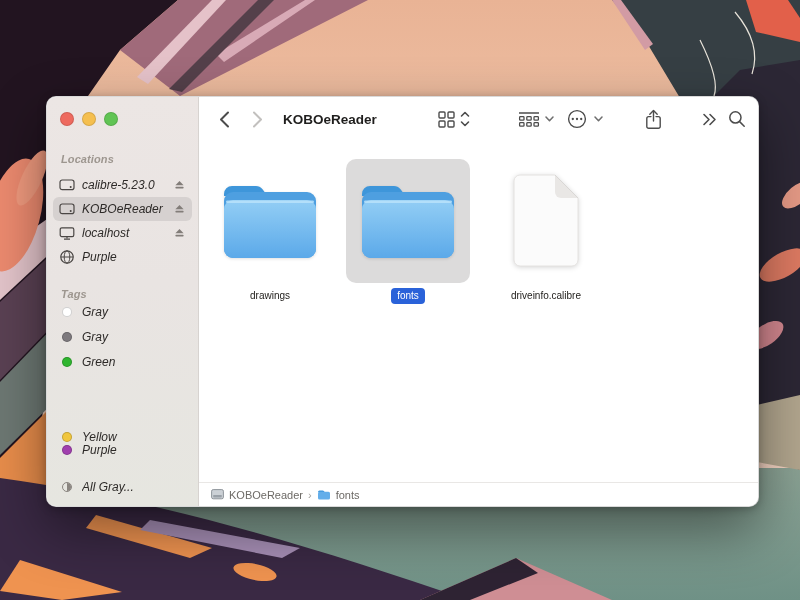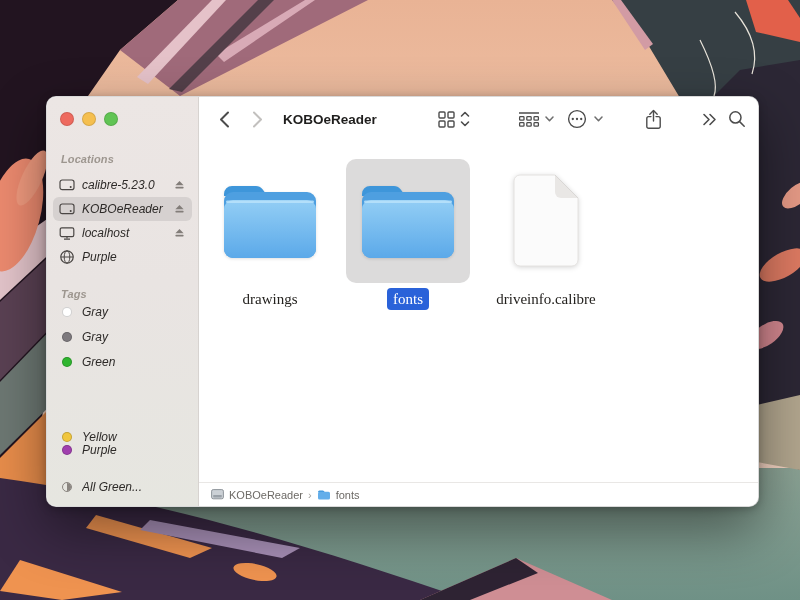--- a/index.html
+++ b/index.html
@@ -29,21 +29,21 @@
   .main{flex:1 1 auto;display:flex;flex-direction:column;position:relative;background:#fff;}
   .toolbar{position:relative;height:44px;flex:0 0 44px;}
   .tbtn{position:absolute;top:0;height:44px;display:flex;align-items:center;}
   .win-title{position:absolute;left:84px;top:0;height:44px;display:flex;align-items:center;
     font-size:13.5px;font-weight:700;color:#1f1e1d;}
   .content{position:relative;flex:1 1 auto;}
   .file-item{position:absolute;width:124px;text-align:center;}
   .icon-box{width:124px;height:124px;border-radius:10px;display:flex;align-items:center;justify-content:center;}
   .icon-box.selected{background:#dcdbdb;}
   .file-label{margin-top:5px;display:flex;justify-content:center;}
-  .file-label span{font-size:15px;color:#24221f;padding:1.5px 6px;border-radius:4px;line-height:1.25;font-family:Liberation Serif, serif;}
+  .file-label span{font-size:10px;color:#24221f;padding:1.5px 6px;border-radius:4px;line-height:1.25;}
   .file-label.selected span{background:#2a62d9;color:#fff;font-weight:500;}
   .docshadow{filter:drop-shadow(0 1.5px 2.5px rgba(0,0,0,.16));}
   .foldershadow{filter:drop-shadow(0 1px 1.5px rgba(0,0,0,.12));}
   
   .pathbar{flex:0 0 23px;border-top:1px solid #e9e7e5;display:flex;align-items:center;
     gap:5px;padding:0 12px;font-size:11px;color:#6d6a66;}
   .pathbar .crumb{display:flex;align-items:center;gap:5px;}
   .path-sep{color:#a5a29e;font-size:11px;}
 </style>
 </head>
@@ -199,21 +199,21 @@
       <div class="side-row" style="top:341px">
         <span class="sicon">
             <span class="dot" style="background: rgb(160, 63, 174);"></span>
           </span>
         <span class="grow">Purple</span>
       </div>
       <div class="side-row" style="top:378px">
         <span class="sicon">
             <span class="alltags-dot"></span>
           </span>
-        <span class="grow">All Green...</span>
+        <span class="grow">All Gray...</span>
       </div>
     </aside>
 
     <div class="main">
 
       <div class="toolbar">
         <span class="tbtn" style="left:20px">
           <svg width="11" height="17" viewBox="0 0 11 17">
               <polyline points="9,1.5 2,8.5 9,15.5" fill="none" stroke="#4c4c4c" stroke-width="2" stroke-linecap="round" stroke-linejoin="round"></polyline>
             </svg>

